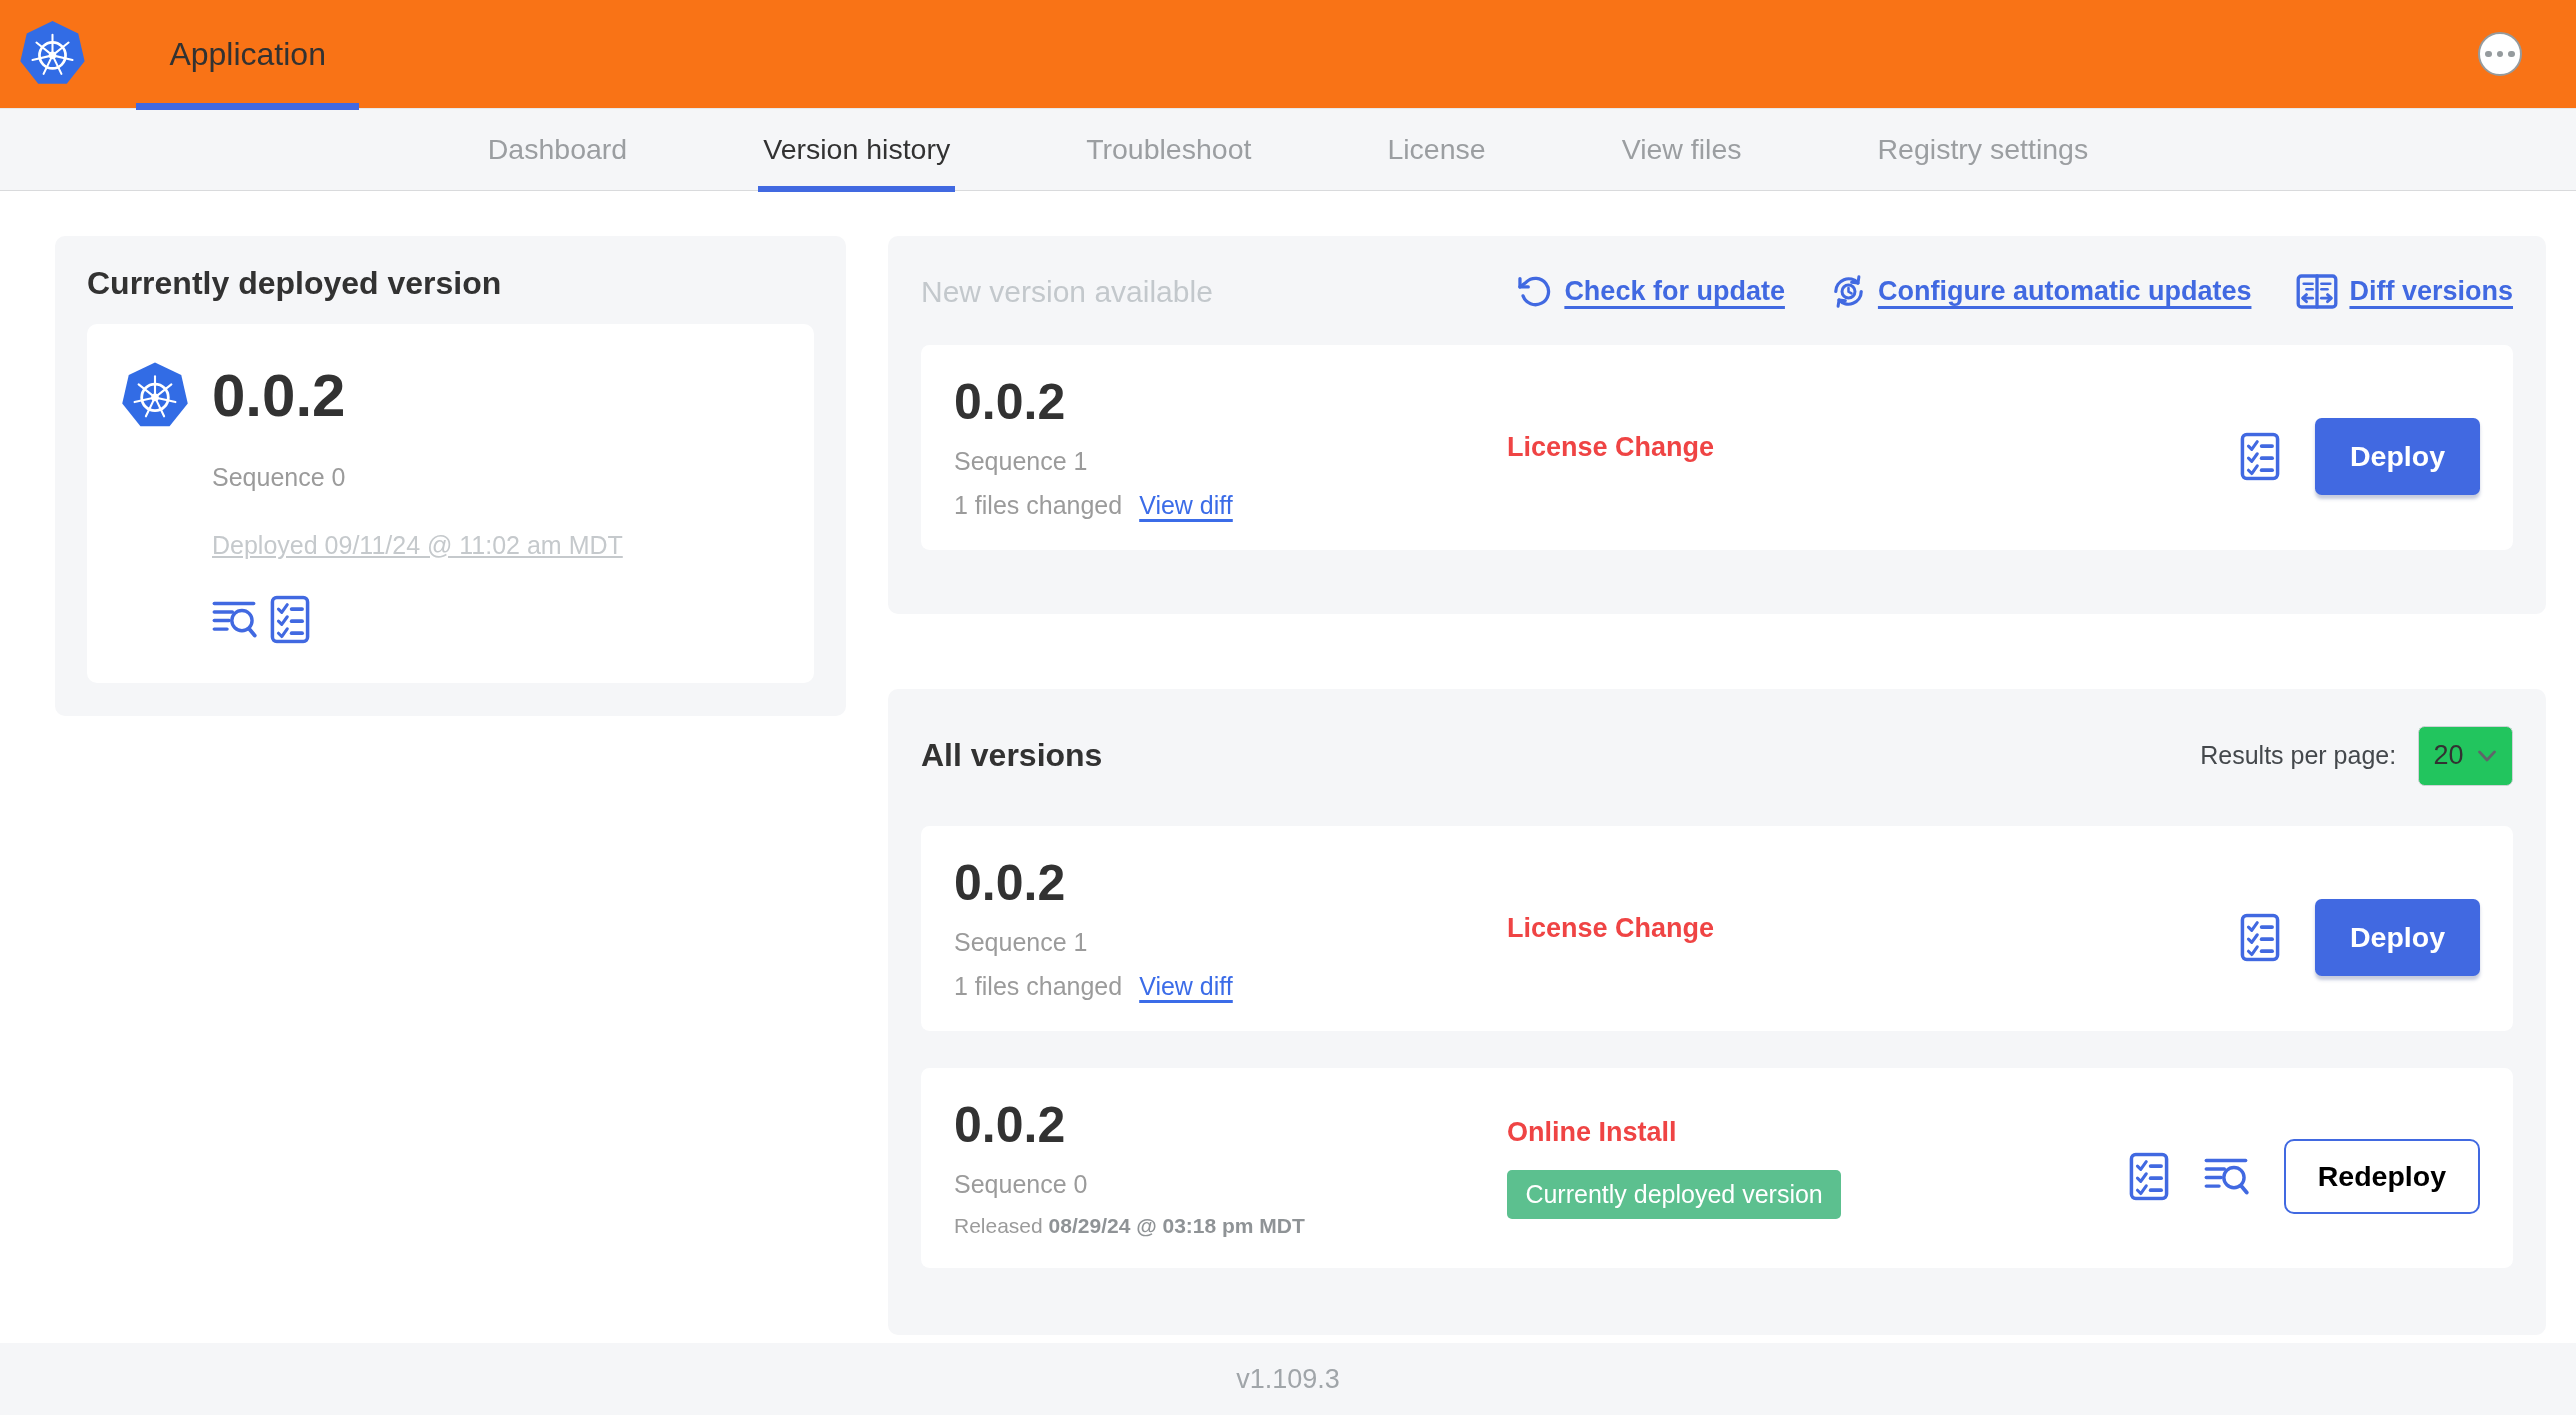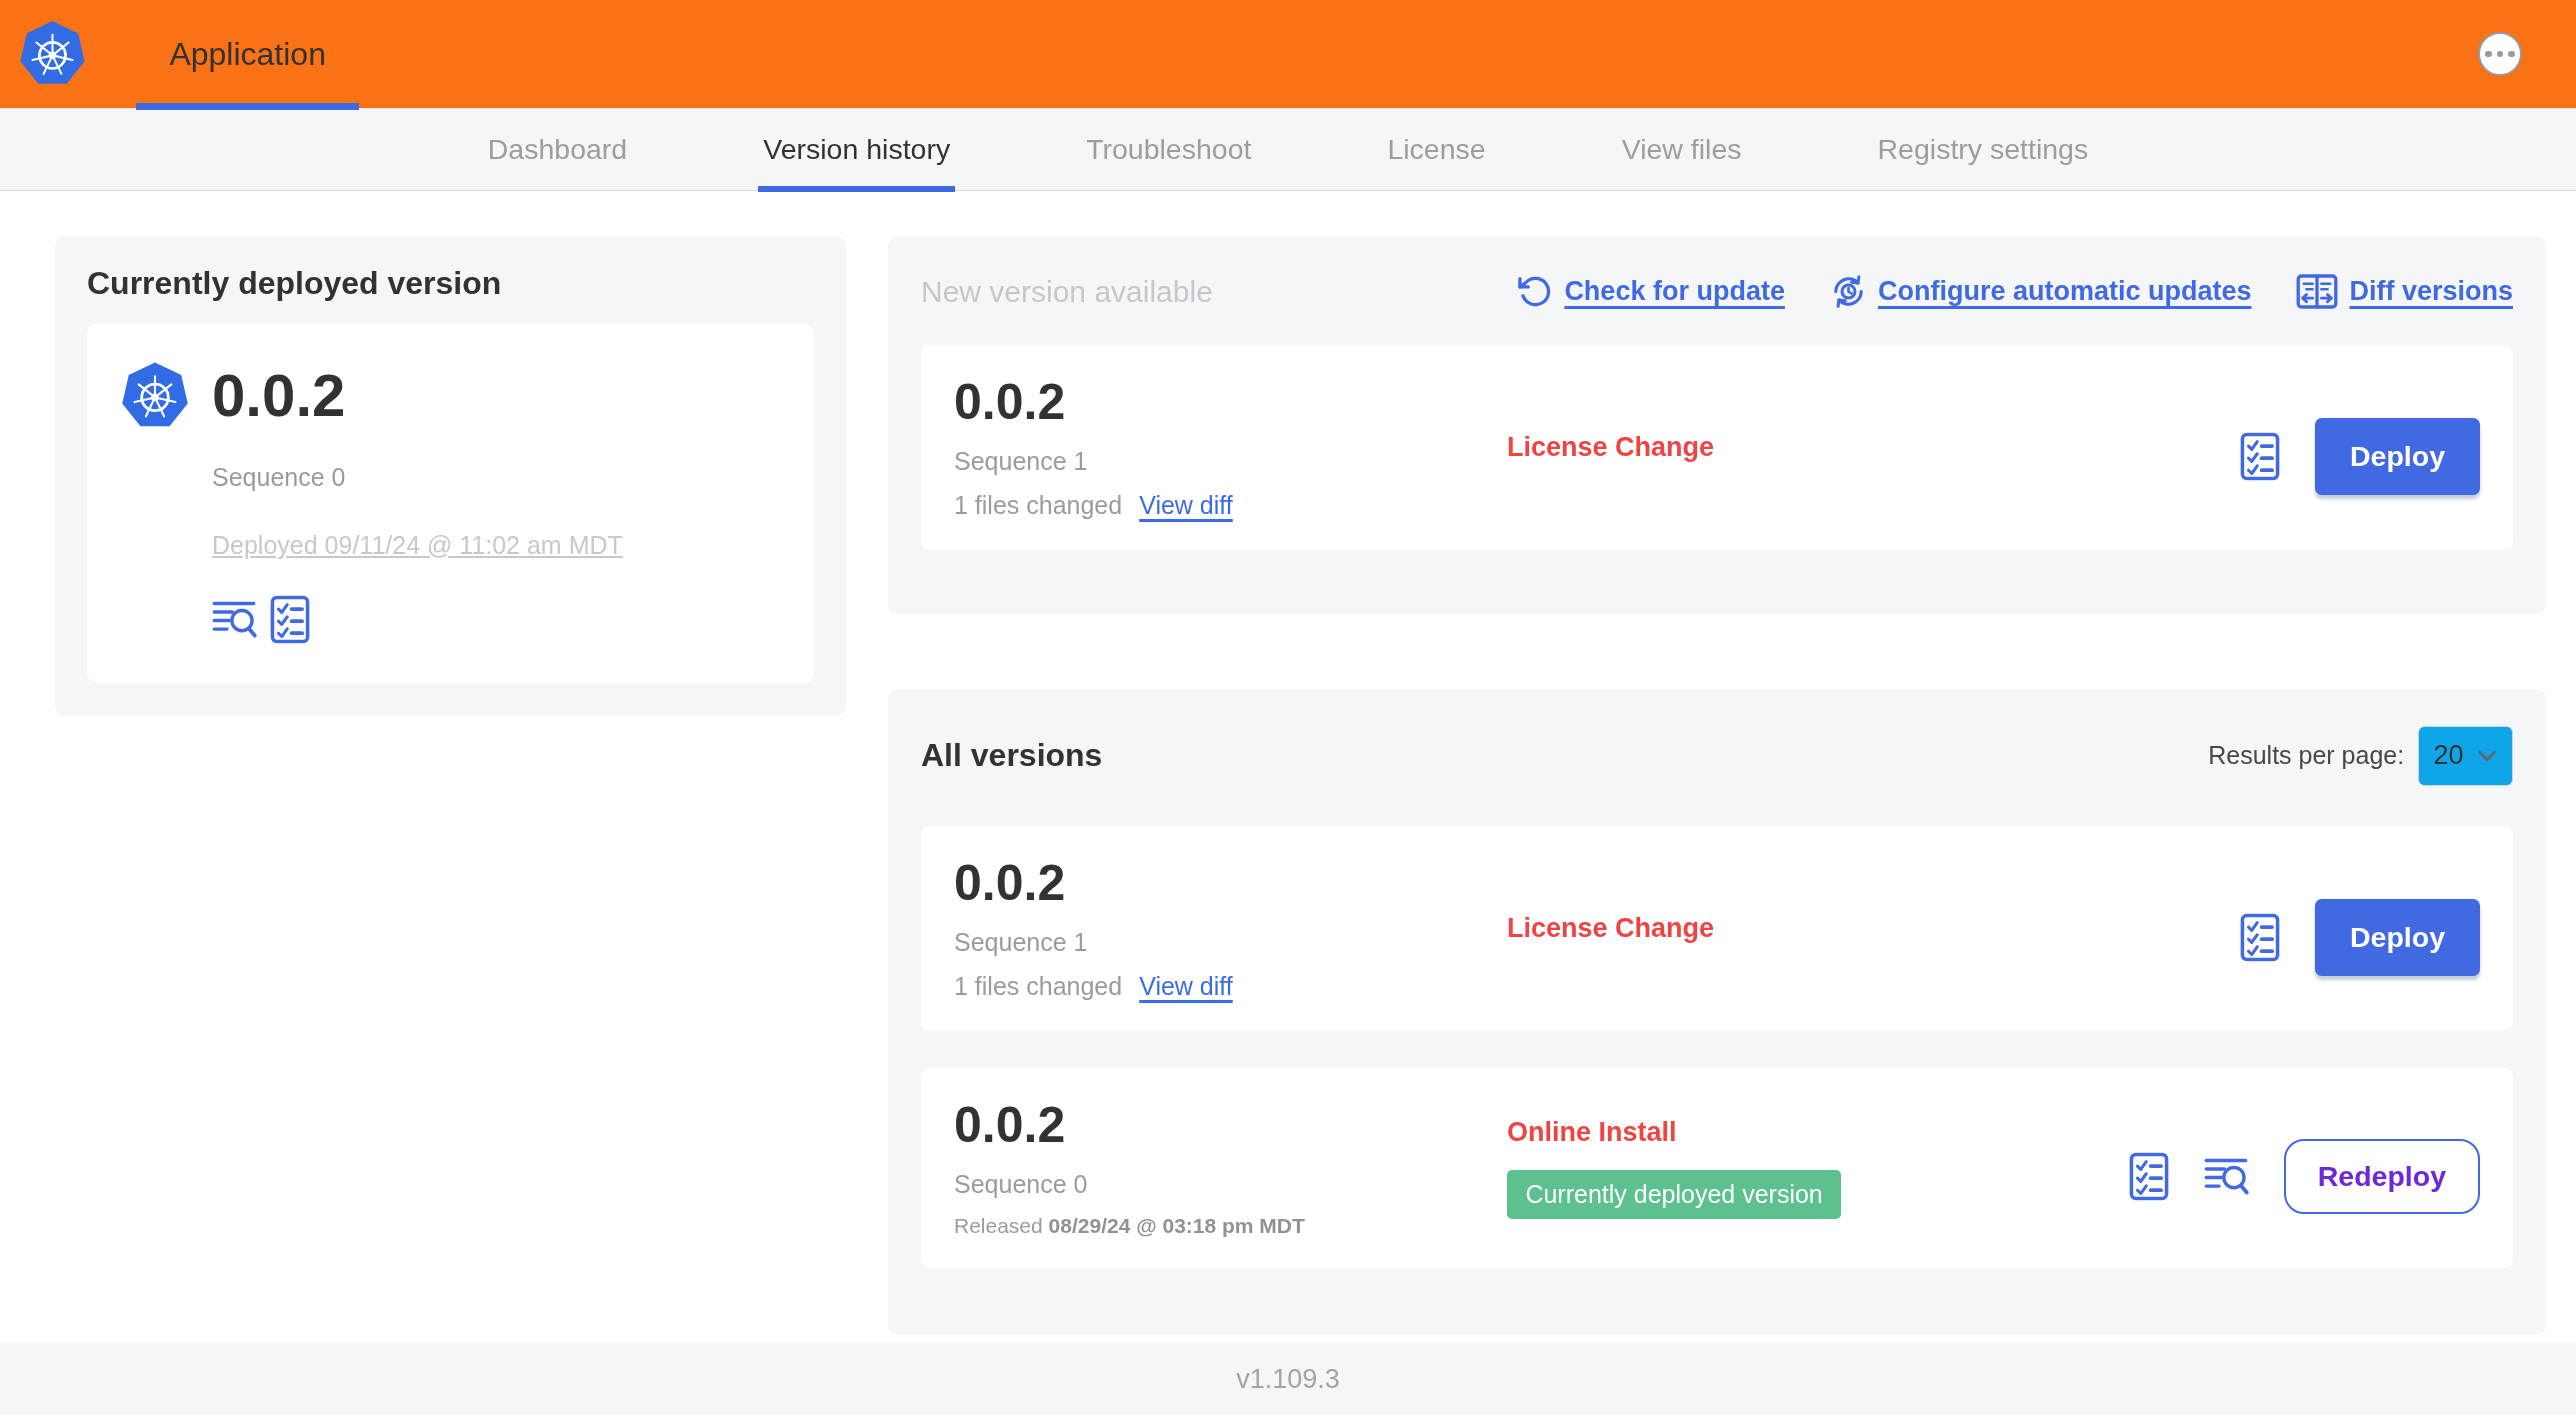--- a/index.html
+++ b/index.html
@@ -90,22 +90,22 @@
     cursor: pointer;
   }
 
   .section-b { padding: 37px 33px 67px; }
   .section-b-head { display: flex; align-items: center; justify-content: space-between; margin-bottom: 40px; }
   .section-b-title { font-size: 32px; font-weight: 700; color: #323232; }
   .rpp { display: flex; align-items: center; gap: 13.4px; }
   .rpp-label { font-size: 25px; color: #44484c; }
   .rpp-select {
     display: flex; align-items: center; gap: 13.4px;
-    background: #0ea5e9; border: 1.7px solid #cfd3d6; border-radius: 6.7px;
-    padding: 13.4px 15px; font-size: 27px; color: #323232; cursor: pointer;
+    background: #22c55e; border: 1.7px solid #cfd3d6; border-radius: 6.7px;
+    padding: 13.4px 15px; font-size: 27px; color: #323232; cursor: pointer; margin-left: 8px;
   }
   .rpp-select .chev { color: #5f6569; }
 
   
   .version-card {
     background: #fff; border-radius: 8.4px;
     padding: 30px 33px; display: flex; align-items: center;
     min-height: 194px;
   }
   .version-card + .version-card { margin-top: 37px; }
@@ -127,22 +127,22 @@
     padding: 10px 18.4px; border-radius: 5px;
   }
   .v-right { display: flex; align-items: center; gap: 35px; margin-top: 18px; }
   .btn-primary {
     background: #4169e1; color: #fff; font-size: 28.5px; font-weight: 700;
     border: none; border-radius: 6.7px; padding: 22px 35px; cursor: pointer;
     font-family: inherit;
     box-shadow: 0 3.3px 3.3px rgba(30, 50, 120, 0.25);
   }
   .btn-outline {
-    background: #fff; color: #6d28d9; font-size: 28.5px; font-weight: 700;
-    border: 2.5px solid #4169e1; border-radius: 20px; padding: 19px 32px; cursor: pointer;
+    background: #fff; color: #000000; font-size: 28.5px; font-weight: 700;
+    border: 2.5px solid #4169e1; border-radius: 10px; padding: 19px 32px; cursor: pointer;
     font-family: inherit;
   }
 
   
   .footer {
     position: absolute; left: 0; right: 0; bottom: 0; height: 72px;
     background: #f5f6f8; display: flex; align-items: center; justify-content: center;
     font-size: 27px; color: #a0a5a9;
   }
   .svg-defs { position: absolute; width: 0; height: 0; overflow: hidden; }

